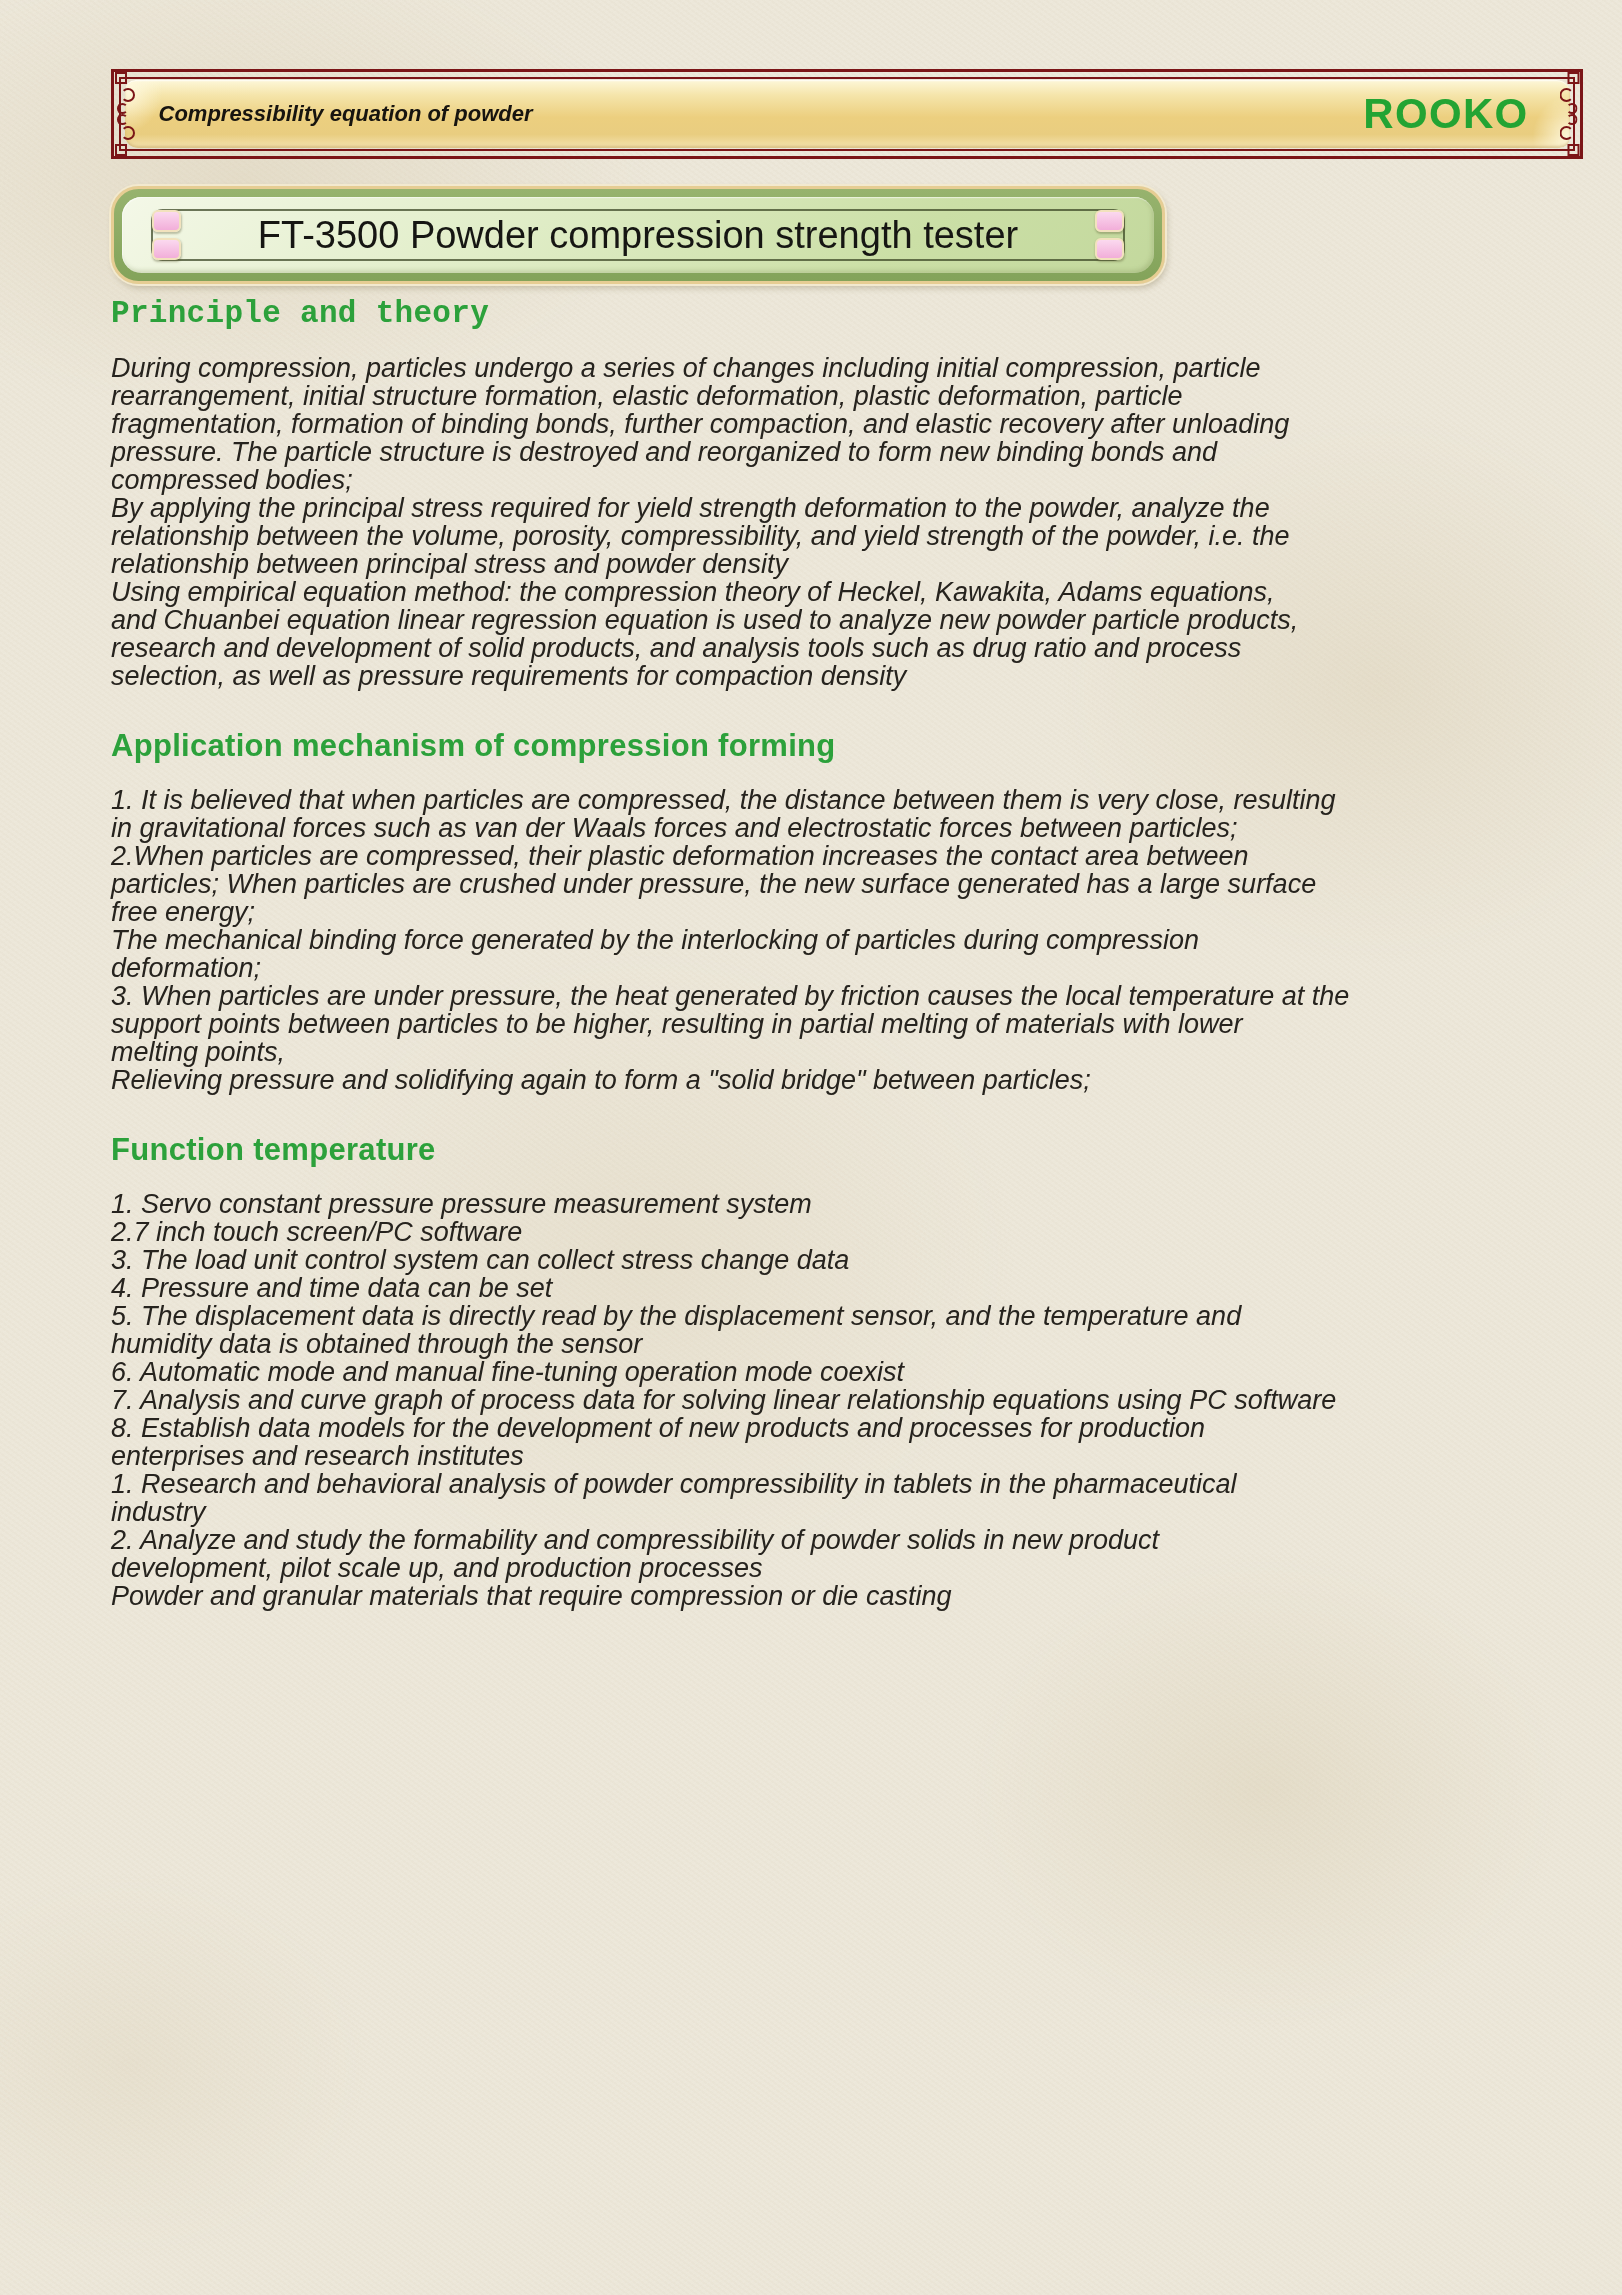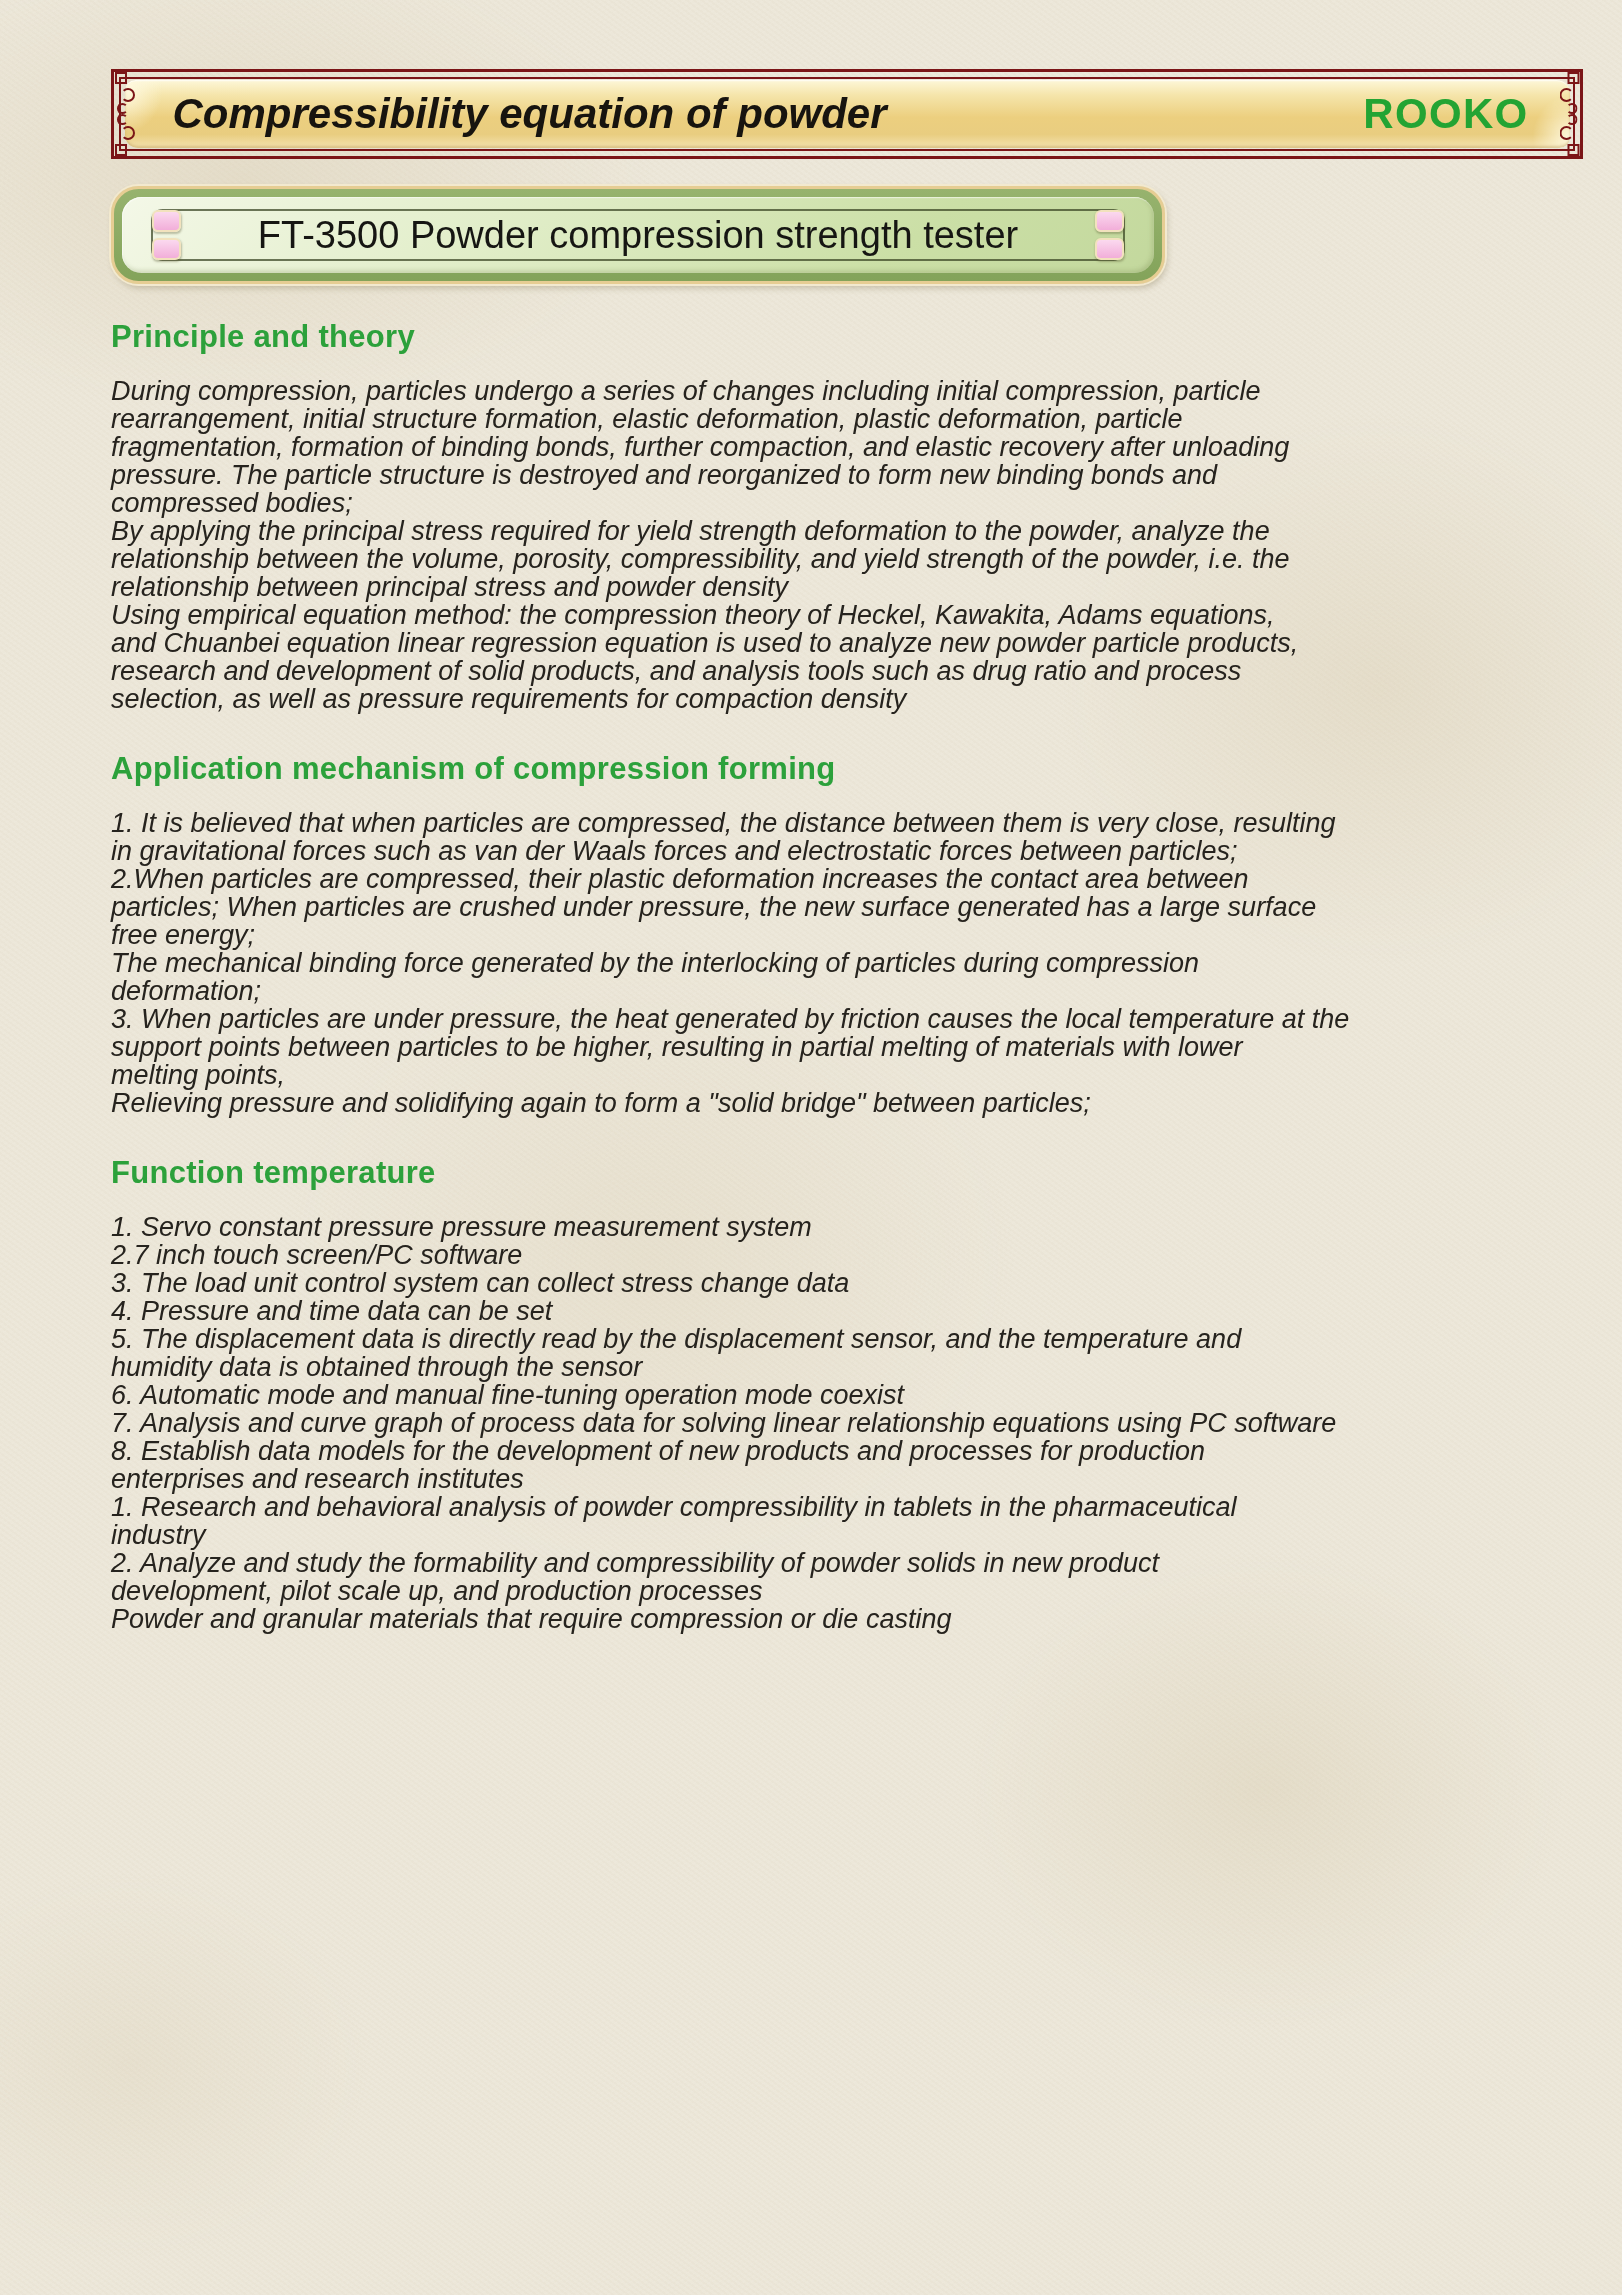--- a/index.html
+++ b/index.html
@@ -27,21 +27,21 @@
     position:absolute;inset:7.9px 10.5px;
     background-image:
       radial-gradient(52px 59px at 0% 15%,  rgba(255,250,225,.95), transparent 72%),
       radial-gradient(52px 59px at 100% 85%, rgba(255,250,225,.95), transparent 72%),
       linear-gradient(180deg,#fdf7d9 0%,#f5e5ab 22%,#eccf7f 55%,#e9cd80 80%,#f4e3b0 100%);
     border-radius:10.5px 13px 10.5px 13px;
     box-shadow:inset 0 1.3px 0 rgba(255,255,255,.65), inset 0 -2px 2.6px rgba(168,128,58,.35);
     display:flex;align-items:center;justify-content:space-between;
     padding:0 41px 0 34px;box-sizing:border-box;
   }
-  .page-title{font-style:italic;font-weight:700;font-size:42px;line-height:1;color:#17140f;margin-left:14px;}
+  .page-title{font-style:italic;font-weight:700;font-size:22px;line-height:1;color:#17140f;}
   .brand{font-weight:700;font-size:42px;line-height:1;color:#23a433;letter-spacing:1.3px;}
 
   .orn{position:absolute;width:27.5px;height:52px;z-index:3;}
   .orn .sq{position:absolute;left:1.3px;top:0;width:7.9px;height:7.9px;border:2.6px solid #7b1517;}
   .orn .c1{position:absolute;left:6.5px;top:15.7px;width:10.5px;height:10.5px;border:2.6px solid #7b1517;border-radius:50%;border-left-color:transparent;}
   .orn .c2{position:absolute;left:3.3px;top:31px;width:7.2px;height:7.2px;border:2.6px solid #7b1517;border-radius:50%;border-right-color:transparent;}
   .orn.tl{left:0;top:0;}
   .orn.bl{left:0;bottom:0;transform:scaleY(-1);}
   .orn.tr{right:0;top:0;transform:scaleX(-1);}
   .orn.br{right:0;bottom:0;transform:scale(-1,-1);}
@@ -70,21 +70,21 @@
     position:absolute;inset:0;display:flex;align-items:center;justify-content:center;
     font-weight:400;font-size:38px;line-height:1;color:#161613;
   }
 
   
   .content{position:absolute;left:111px;top:283px;width:1498px;}
   .content h2{
     font-weight:700;font-size:31px;line-height:37px;margin:37px 0 22px;
     color:#2ca13b;letter-spacing:0.3px;
   }
-  .content section:first-child h2{margin-top:35px;}
+  .content section:first-child h2{margin-top:12px;font-family:Liberation Mono, monospace;}
   .content p{
     font-style:italic;font-weight:400;font-size:27px;line-height:28px;
     color:#26231e;margin:0;white-space:pre-line;
   }
 </style>
 </head>
 <body>
 
 <header class="top-frame">
   <div class="frame-inner-line"></div>

